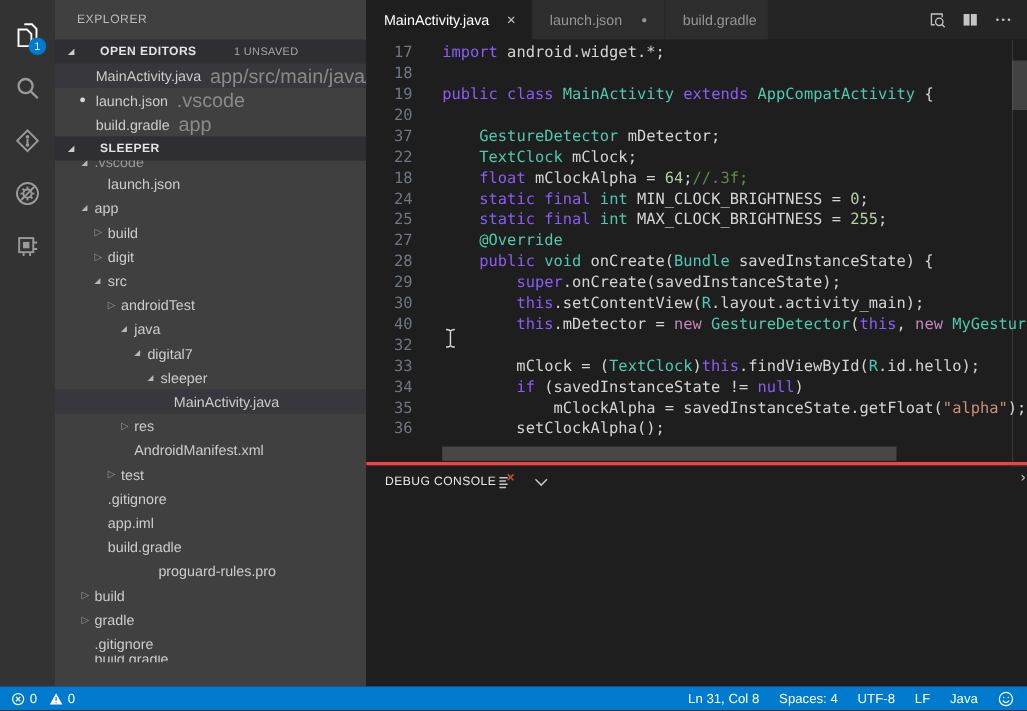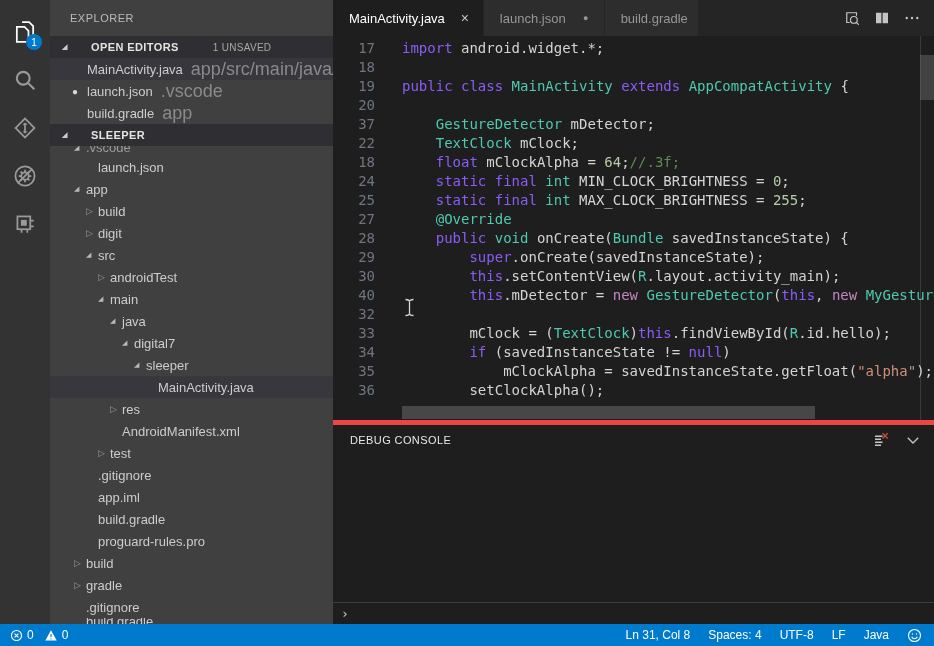--- a/index.html
+++ b/index.html
@@ -49,21 +49,21 @@
   .ln { position:absolute; left:0; width:42px; text-align:right; color:#6e7681; }
   .lt { margin-left:69px; display:block; }
   .tk-k { color:#8b5cf6; } .tk-t { color:#4EC9B0; } .tk-n { color:#B5CEA8; }
   .tk-c { color:#608B4E; } .tk-s { color:#CE9178; } .tk-m { color:#C586C0; }
   .hscrollbar { position:absolute; left:69px; bottom:1px; width:413px; height:13px; background:rgba(121,121,121,0.45); }
   .vscrollbar-track { position:absolute; right:0; top:0; bottom:0; width:14px; border-left:1px solid rgba(255,255,255,0.12); }
   .vscrollbar { position:absolute; right:0; top:19px; width:14px; height:45px; background:rgba(121,121,121,0.4); }
   .ibeam { position:absolute; left:71px; top:262px; color:#e6e6e6; text-shadow:0 0 2px #000; pointer-events:none; }
 
   
-  .panel { height:204px; background:#1E1E1E; border-top:5px solid #ef4444; display:flex; flex-direction:column; flex-shrink:0; }
+  .panel { height:204px; background:#1E1E1E; border-top:3px solid #ef4444; display:flex; flex-direction:row; flex-shrink:0; }
   .panel-header { height:30px; display:flex; align-items:center; padding:0 12px 0 17px; }
   .panel-title { font-size:11px; color:#e7e7e7; letter-spacing:0.4px; cursor:pointer; }
   .panel-actions { margin-left:auto; display:flex; align-items:center; gap:14px; color:#c5c5c5; }
   .panel-actions .act { width:18px; height:18px; cursor:pointer; }
   .panel-body { flex:1; }
   .panel-input { height:22px; border-top:1px solid #3c3c3c; display:flex; align-items:center; padding-left:8px; font-size:13px; color:#cccccc; }
   .panel-input .prompt { font-family:"DejaVu Sans Mono", monospace; }
 
   
   .status-bar { height:22px; background:#007ACC; color:#ffffff; display:flex; align-items:center; font-size:12px; flex-shrink:0; }
@@ -192,26 +192,20 @@
               <span>src</span>
             </span>
           </div>
           <div class="row tree-row">
             <span class="row-inner" style="display: flex; align-items: center; padding-left: 48px;">
               <span class="twistie closed">▷</span>
               <span>androidTest</span>
             </span>
           </div>
           <div class="row tree-row">
-            <span class="row-inner" style="display: flex; align-items: center; padding-left: 48px;">
-              <span class="twistie open">◢</span>
-              <span>main</span>
-            </span>
-          </div>
-          <div class="row tree-row">
             <span class="row-inner" style="display: flex; align-items: center; padding-left: 60px;">
               <span class="twistie open">◢</span>
               <span>java</span>
             </span>
           </div>
           <div class="row tree-row">
             <span class="row-inner" style="display: flex; align-items: center; padding-left: 72px;">
               <span class="twistie open">◢</span>
               <span>digital7</span>
             </span>
@@ -258,21 +252,21 @@
               <span>app.iml</span>
             </span>
           </div>
           <div class="row tree-row">
             <span class="row-inner" style="display: flex; align-items: center; padding-left: 36px;">
               <span style="width: 12px; flex-shrink: 0;"></span>
               <span>build.gradle</span>
             </span>
           </div>
           <div class="row tree-row">
-            <span class="row-inner" style="display: flex; padding-left: 36px;">
+            <span class="row-inner" style="display: flex; padding-left: 36px; margin-left: 46px;">
               <span style="width: 12px; flex-shrink: 0;"></span>
               <span>proguard-rules.pro</span>
             </span>
           </div>
           <div class="row tree-row">
             <span class="row-inner" style="display: flex; align-items: center; padding-left: 24px;">
               <span class="twistie closed">▷</span>
               <span>build</span>
             </span>
           </div>

